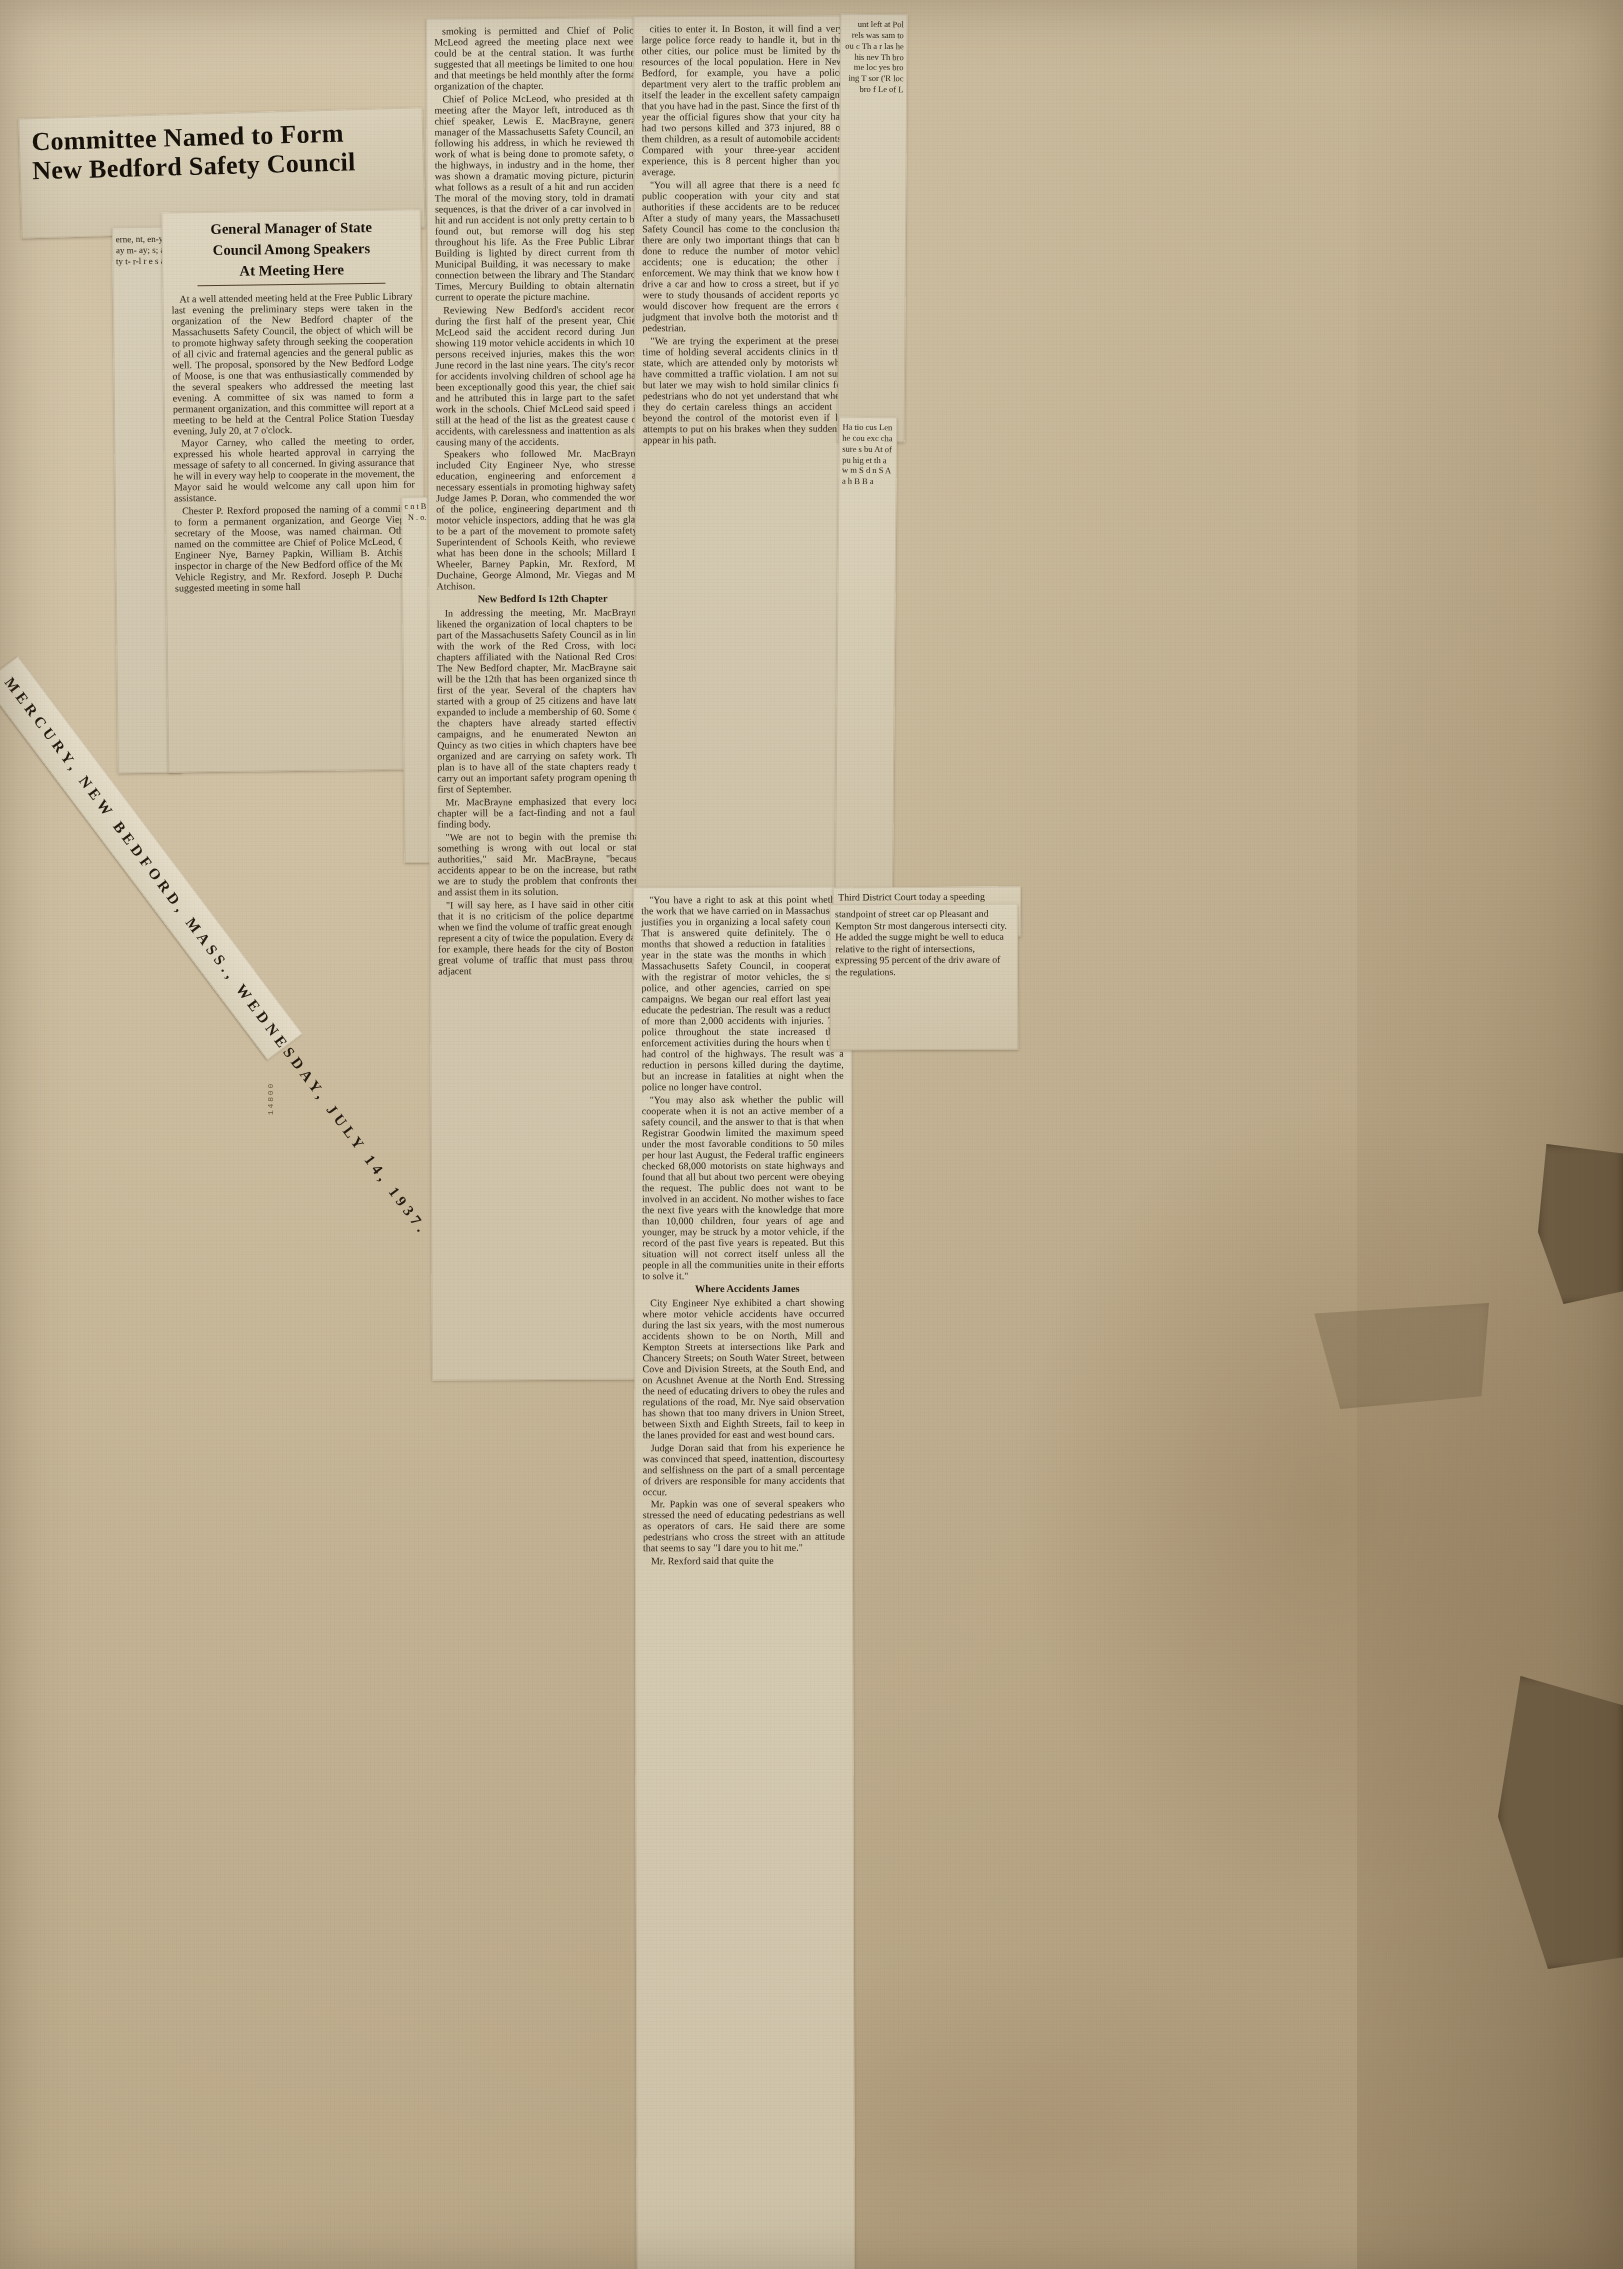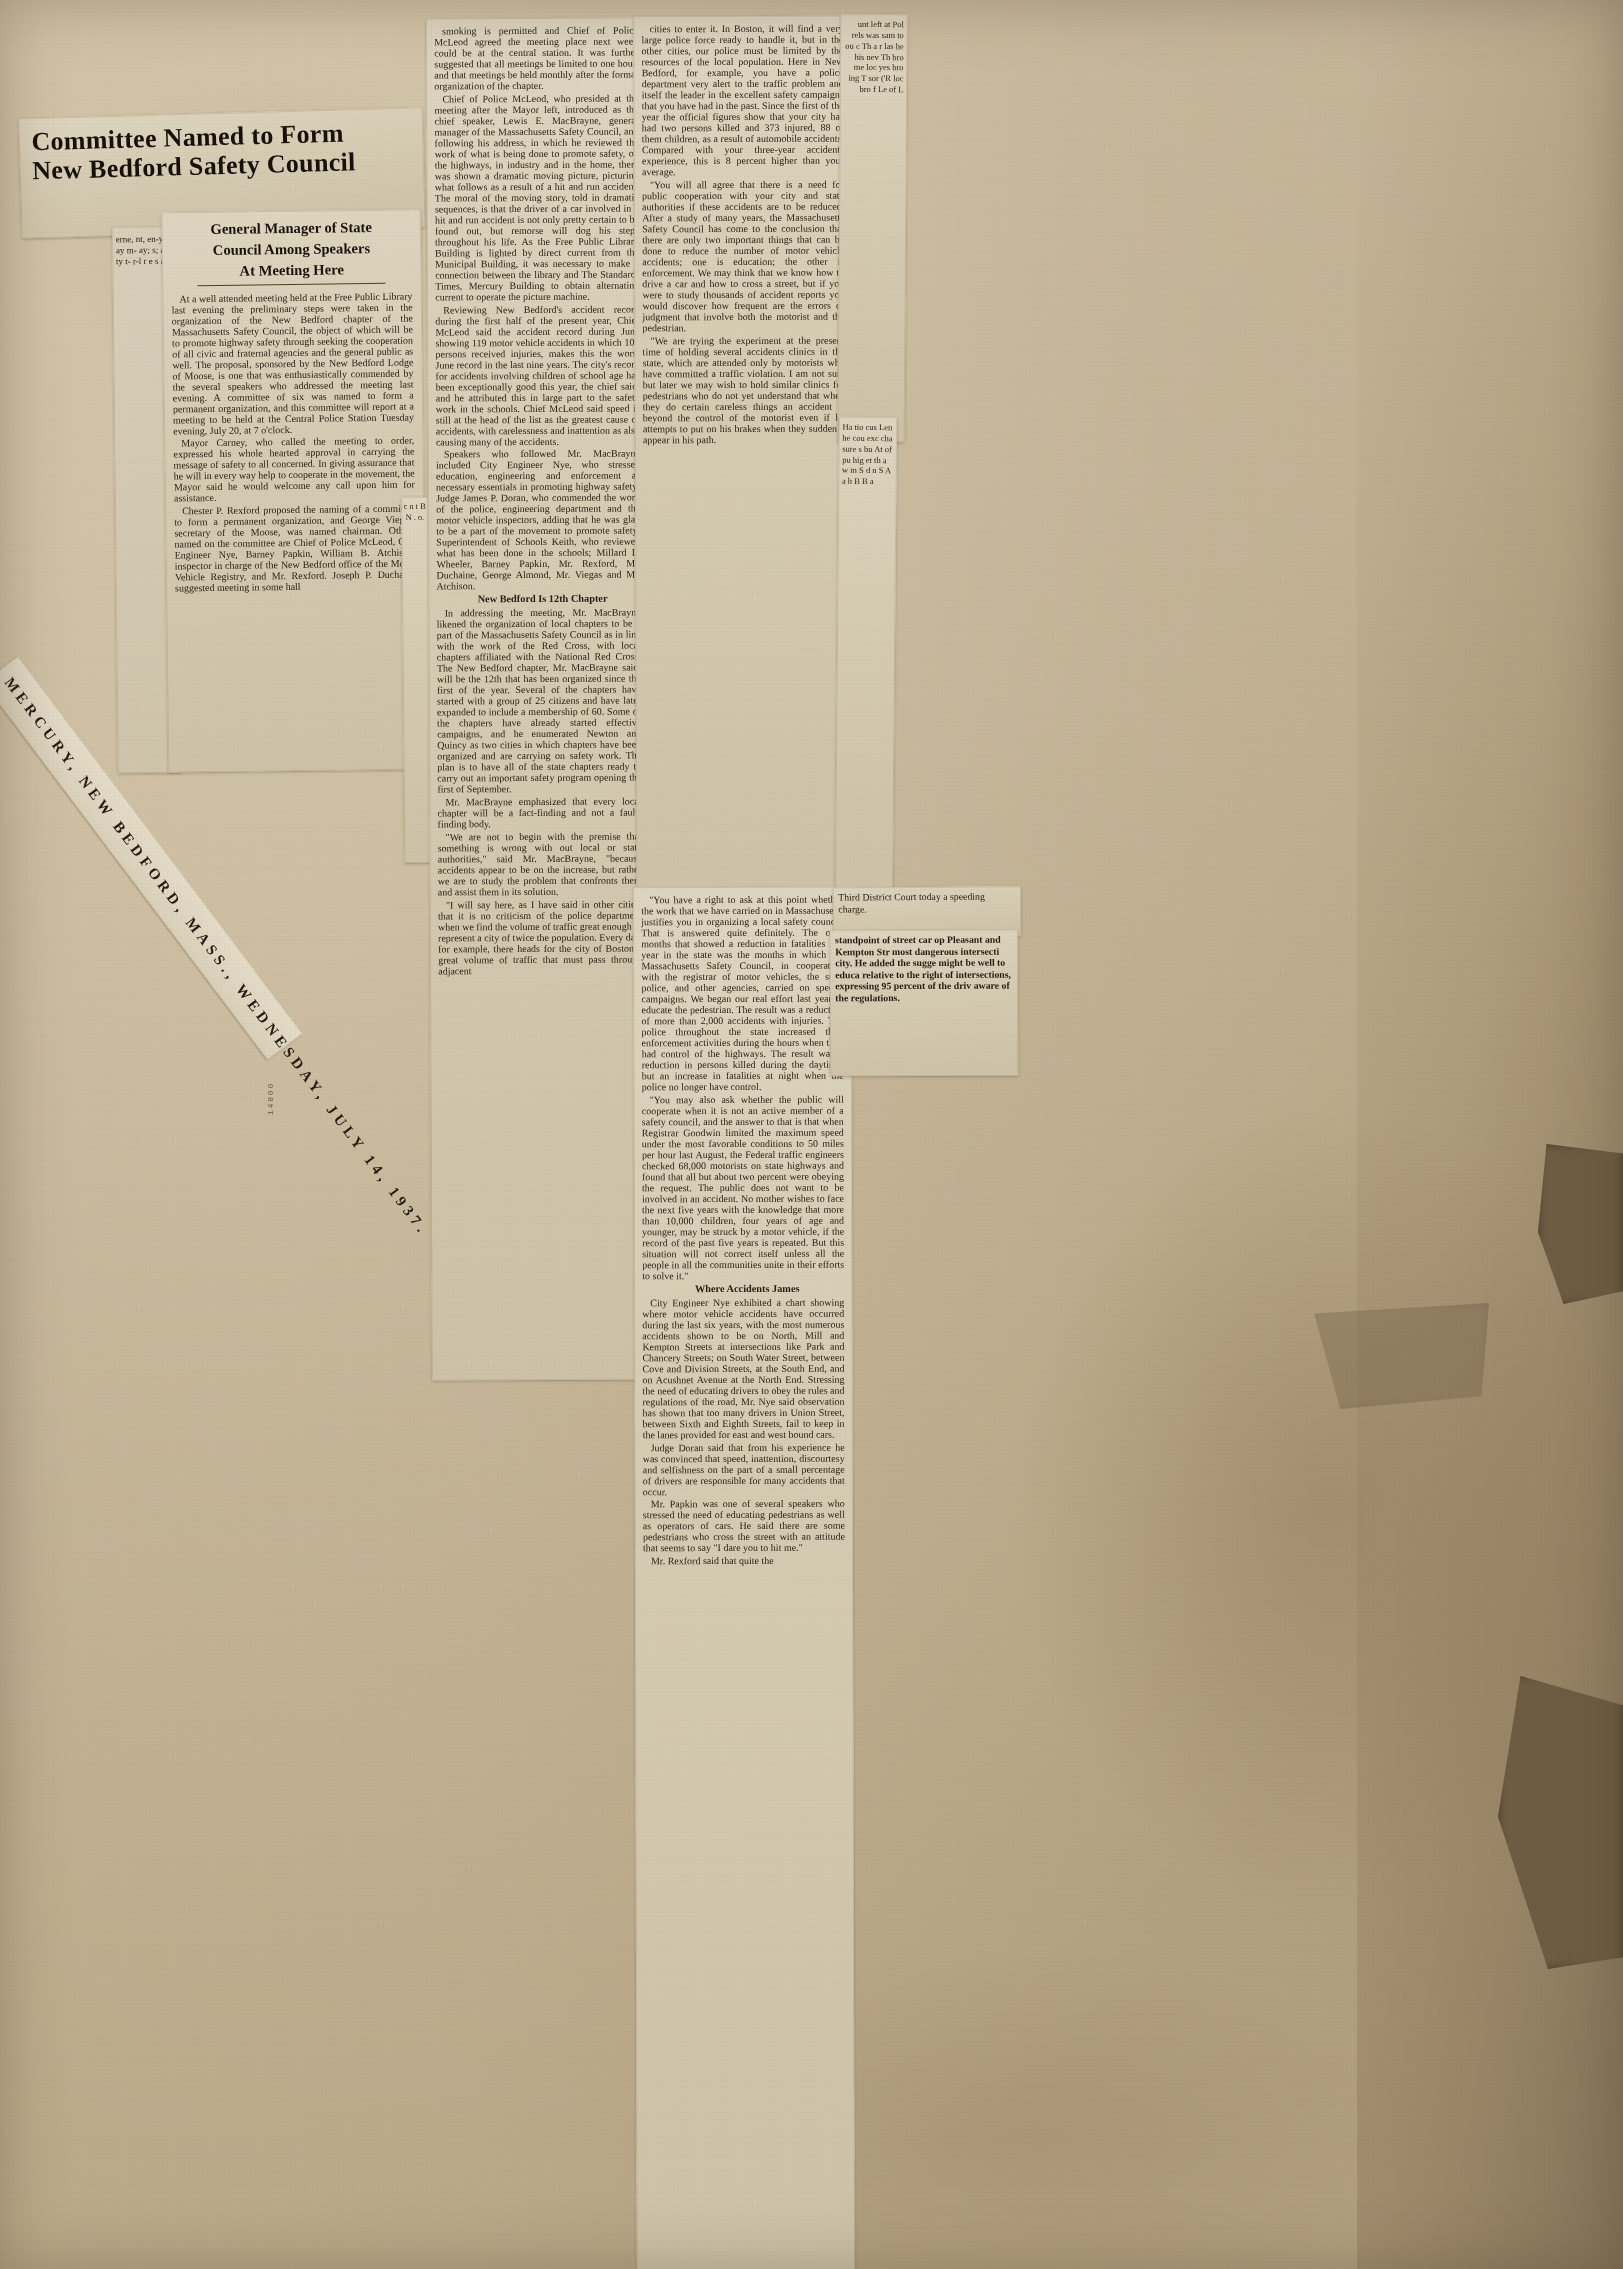--- a/index.html
+++ b/index.html
@@ -104,21 +104,21 @@
   }
   #left-strip .col-text { font-size: 9px; line-height: 11.2px; text-align: left; }
 
   
   #sliver-a {
     left: 403px; top: 497px;
     width: 23px; height: 355px;
     transform: rotate(-0.5deg);
     padding: 5.3px 1.8px;
   }
-  #sliver-a .col-text { font-size: 8.3px; line-height: 10.6px; text-align: center; }
+  #sliver-a .col-text { font-size: 8.3px; line-height: 10.6px; text-align: right; }
 
   
   #col2 {
     left: 429px; top: 17.7px;
     width: 204px; height: 1348px;
     transform: rotate(-0.25deg);
     padding: 7px 8px;
   }
   
   #col3 {
@@ -154,25 +154,24 @@
 
   #right-frag3 {
     left: 833px; top: 887px;
     width: 177px; height: 41px;
     transform: rotate(-0.4deg);
     padding: 4.4px 5.3px;
   }
   #right-frag3 .col-text { font-size: 9.8px; line-height: 11.5px; text-align: left; }
 
   #right-frag4 {
-    left: 830px; top: 930px;
+    left: 830px; top: 904px;
     width: 177px; height: 137px;
     transform: rotate(-0.2deg);
     padding: 4.4px 5.3px;
-    font-weight: bold;
   }
   #right-frag4 .col-text { font-size: 9.8px; line-height: 11.5px; text-align: left; }
 
   
   #caption-tape {
     position: absolute;
     left: 17.7px; top: 656px;
     width: 461px; height: 44px;
     transform: rotate(53deg);
     transform-origin: left top;

